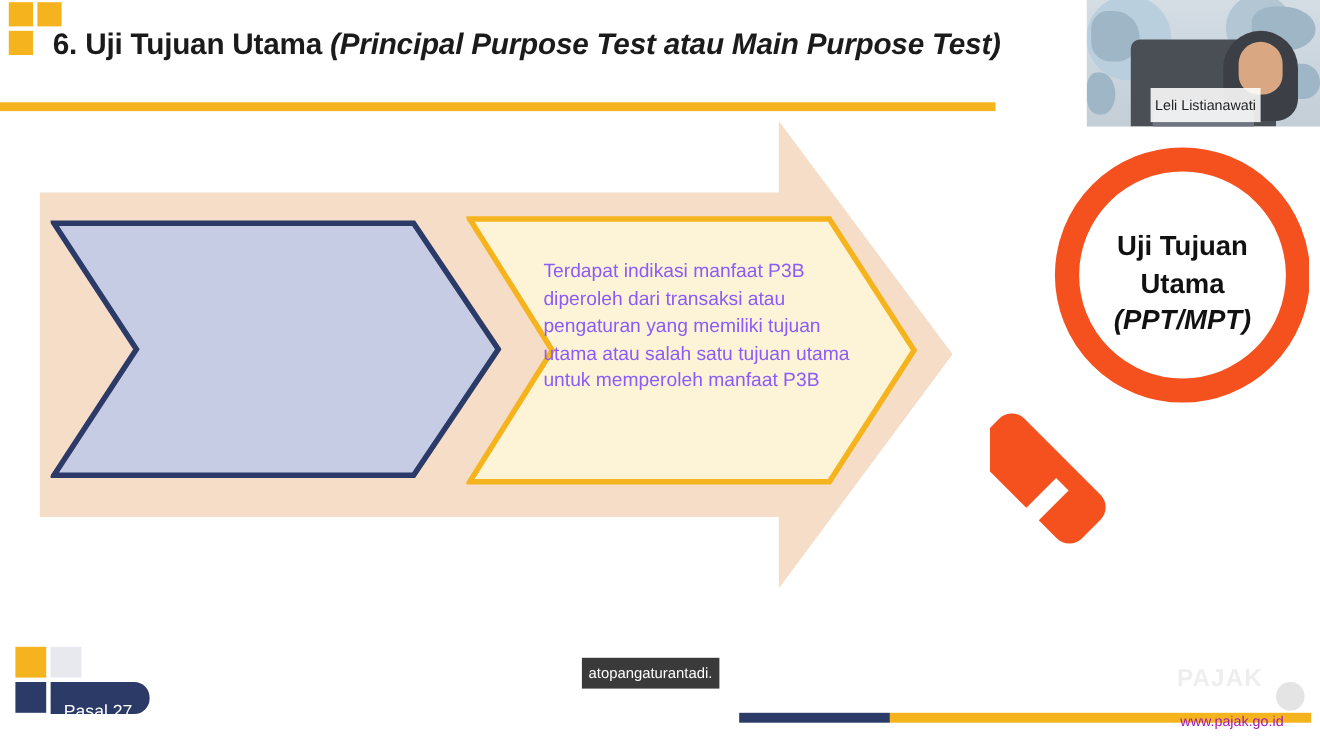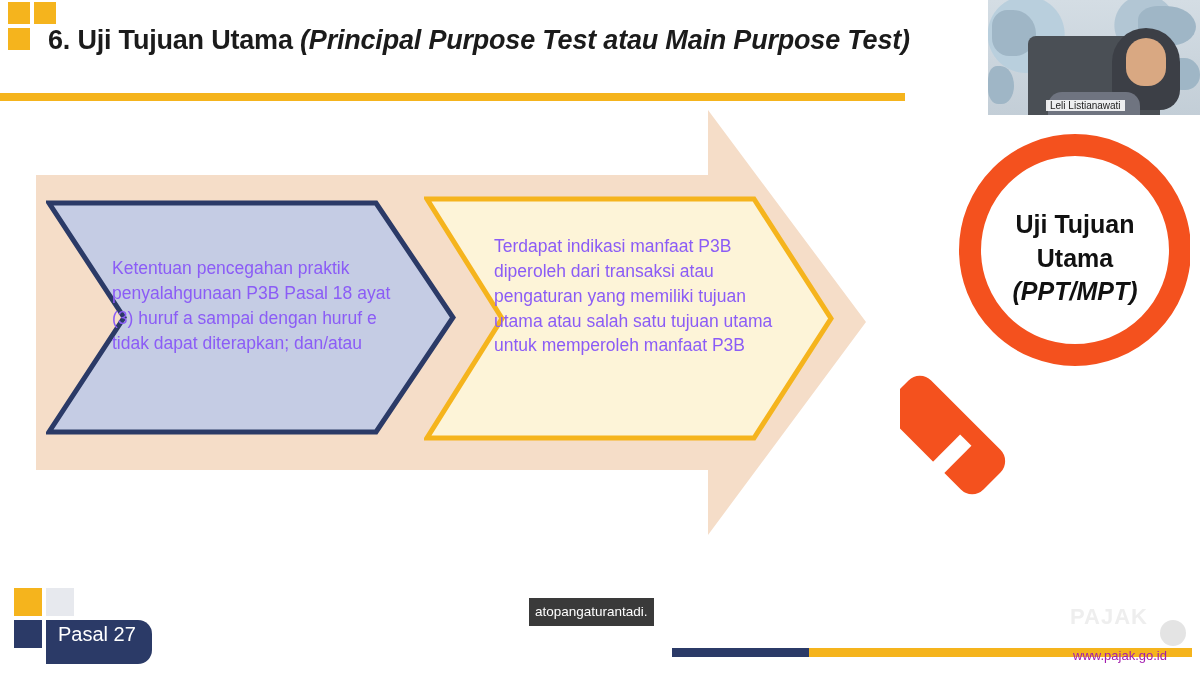--- a/index.html
+++ b/index.html
@@ -83,25 +83,25 @@
   .mag-label .ital { font-style: italic; }
 
   
   .badge-sq { position: absolute; }
   .bsq1 { left: 14px; top: 588px; width: 28px; height: 28px; background: #f5b41d; }
   .bsq2 { left: 46px; top: 588px; width: 28px; height: 28px; background: #e7e9ee; }
   .bsq3 { left: 14px; top: 620px; width: 28px; height: 28px; background: #2b3a67; }
   .badge {
     position: absolute;
     left: 46px; top: 620px;
-    height: 44px;
-    padding: 0 16px 0 12px;
+    height: 29px;
+    padding: 14px 16px 0 12px;
     background: #2b3a67;
     color: #ffffff;
-    font-size: 20px;
+    font-size: 16px;
     line-height: 28px;
     border-radius: 0 14px 14px 0;
     white-space: nowrap;
   }
 
   
   .caption {
     position: absolute;
     left: 529px; top: 598px;
     padding: 6px 6px;
@@ -204,23 +204,23 @@
     left: 60px; top: 92px;
     width: 92px; height: 26px;
     background: #6f7480;
     border-radius: 14px 14px 0 0;
   }
   .pip-name {
     position: absolute;
     left: 58px; bottom: 4px;
     background: rgba(255,255,255,0.88);
     color: #222;
-    font-size: 10px;
+    font-size: 13px;
     line-height: 11px;
-    padding: 0 4px;
+    padding: 10px 4px;
     white-space: nowrap;
   }
 </style>
 </head>
 <body>
 
 <div class="slide">
 
   <div class="corner-sq sq1"></div>
   <div class="corner-sq sq2"></div>
@@ -230,21 +230,20 @@
   <div class="title"><span>6. </span><span>Uji Tujuan Utama </span><span class="ital">(Principal Purpose Test atau Main Purpose Test)</span></div>
   <div class="title-rule"></div>
 
   <svg class="big-arrow" viewBox="0 0 830 425">
     <path d="M0 65 L672 65 L672 0 L830 212 L672 425 L672 360 L0 360 Z" fill="#f5ddc8"></path>
   </svg>
 
   <svg class="chev chev1" viewBox="0 0 410 235">
     <path d="M3 3 L330 3 L407 117.5 L330 232 L3 232 L78 117.5 Z" fill="#c5cce4" stroke="#2b3a67" stroke-width="5"></path>
   </svg>
-  <div class="chev-text chev1-text">Ketentuan pencegahan praktik penyalahgunaan P3B Pasal 18 ayat (3) huruf a sampai dengan huruf e tidak dapat diterapkan; dan/atau</div>
 
   <svg class="chev chev2" viewBox="0 0 410 245">
     <path d="M3 3 L330 3 L407 122.5 L330 242 L3 242 L78 122.5 Z" fill="#fdf4d8" stroke="#f5b41d" stroke-width="5"></path>
   </svg>
   <div class="chev-text chev2-text">Terdapat indikasi manfaat P3B diperoleh dari transaksi atau pengaturan yang memiliki tujuan utama atau salah satu tujuan utama untuk memperoleh manfaat P3B</div>
 
   <svg class="magnifier" viewBox="0 0 290 380">
     <circle cx="175" cy="120" r="105" fill="none" stroke="#f4511e" stroke-width="22"></circle>
     <rect x="18" y="240" width="56" height="130" rx="16" transform="rotate(-45 46 305)" fill="#f4511e"></rect>
     <rect x="18" y="322" width="56" height="16" transform="rotate(-45 46 330)" fill="#ffffff"></rect>

